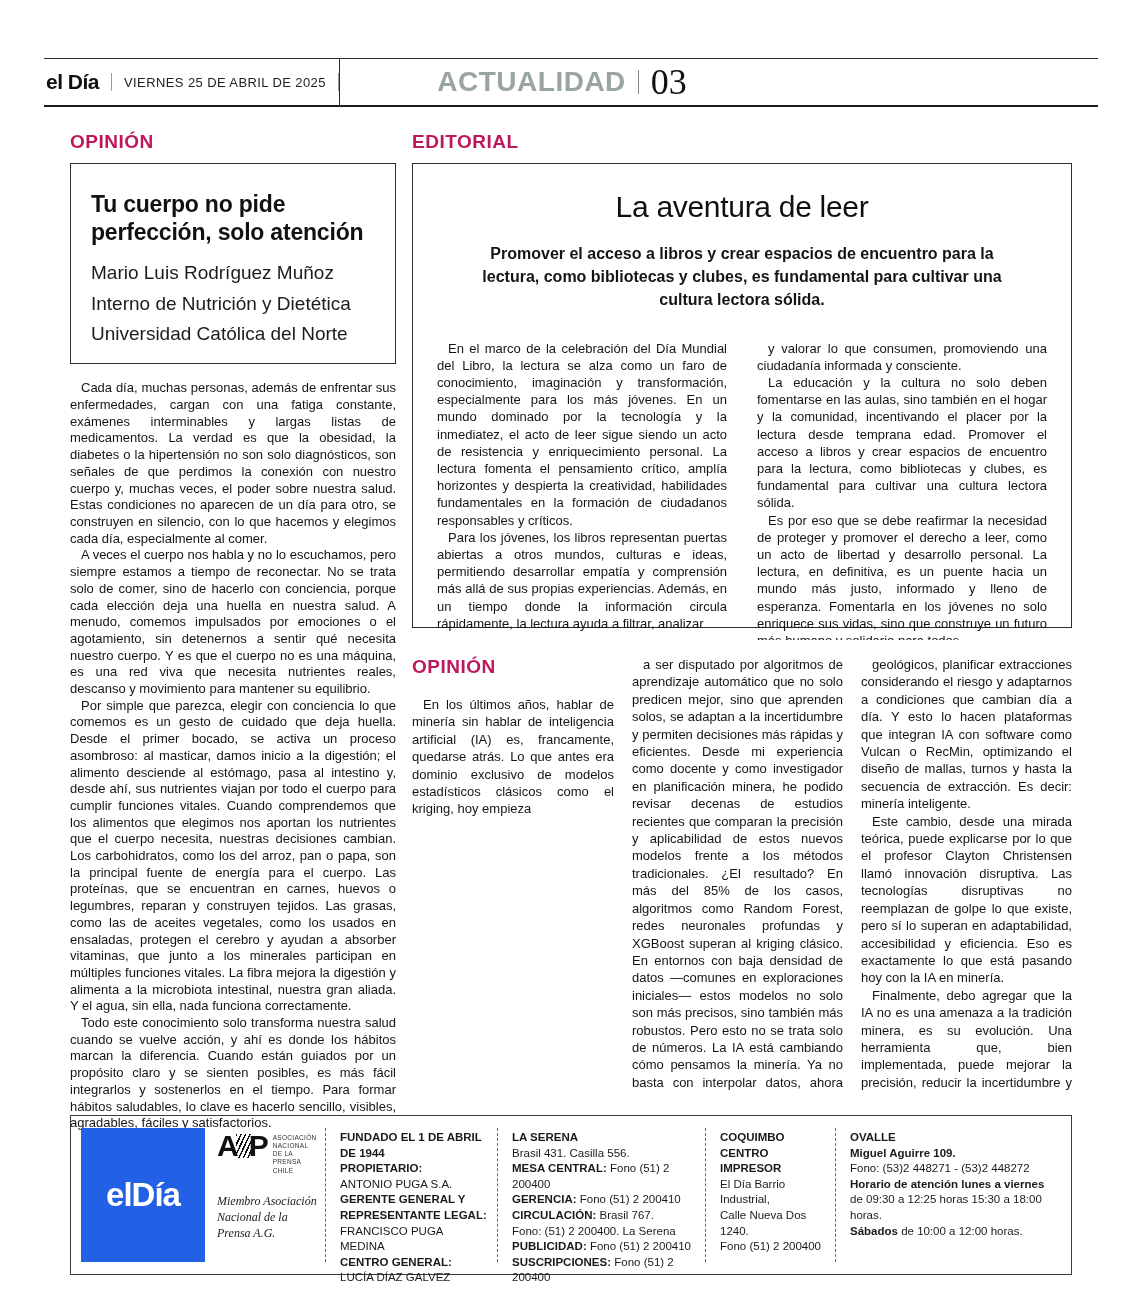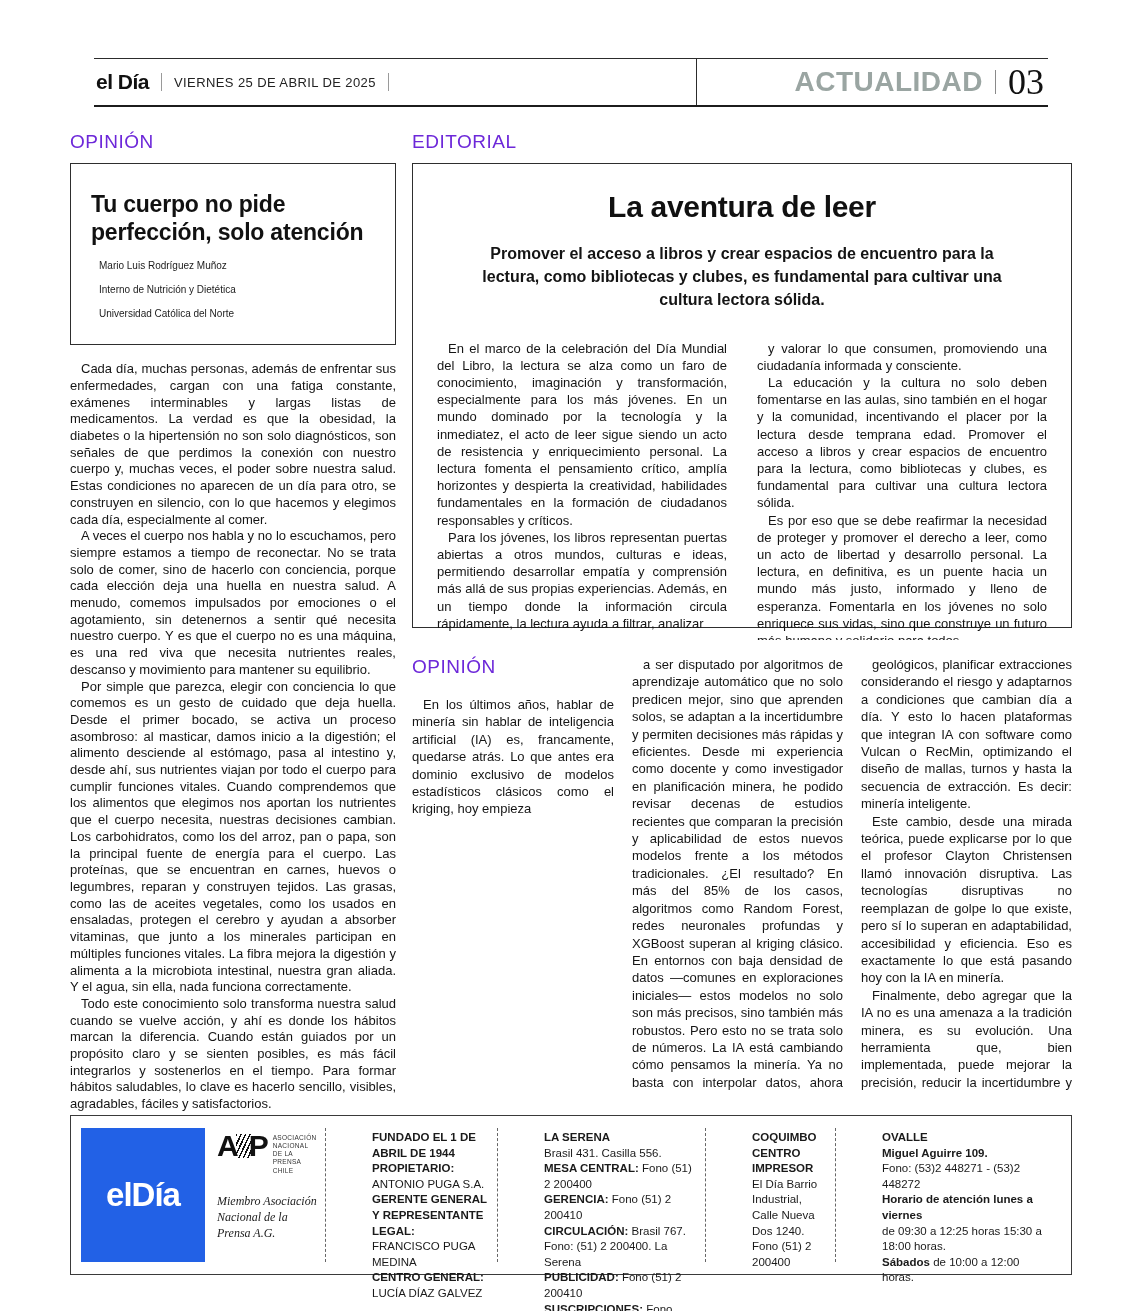--- a/index.html
+++ b/index.html
@@ -1,45 +1,45 @@
 <!DOCTYPE html>
 <html lang="es"><head>
 <meta charset="utf-8">
 <style>
   html,body{margin:0;padding:0;background:#e8e8e8;}
   .page{width:1142px;height:1311px;background:#ffffff;position:relative;overflow:hidden;
         font-family:"Liberation Sans",sans-serif;color:#161616;margin:0 auto;}
   
-  .topbar{margin:58px 94px 0;border-top:1.5px solid #2c2c2c;border-bottom:2px solid #1c1c1c;
-          height:46px;display:flex;align-items:center;justify-content:space-between;}
+  .topbar{margin:58px 44px 0;border-top:1.5px solid #2c2c2c;border-bottom:2px solid #1c1c1c;
+          height:46px;display:flex;align-items:center;justify-content:flex-start;}
   .topbar-left{display:flex;align-items:center;gap:12px;padding-left:2px;}
   .brand{font-weight:800;font-size:21px;letter-spacing:-0.5px;color:#111;}
   .vsep{display:inline-block;width:1px;height:18px;background:#9a9a9a;}
   .issue-date{font-size:13px;letter-spacing:0.4px;color:#222;text-transform:uppercase;}
   .topbar-right{display:flex;align-items:center;gap:12px;height:100%;
                 border-left:1.5px solid #2c2c2c;width:352px;justify-content:flex-end;
                 padding-right:4px;box-sizing:border-box;padding-left:44px;}
   .section-title{font-weight:800;font-size:28px;letter-spacing:0.5px;color:#9aa5a2;}
   .page-sep{display:inline-block;width:1px;height:24px;background:#8a8a8a;}
   .page-number{font-family:"Liberation Serif",serif;font-size:36px;color:#111;line-height:1;}
   
-  .kicker{font-weight:400;font-size:19px;letter-spacing:0.5px;color:#6d28d9;margin:0 0 10px;}
+  .kicker{font-weight:700;font-size:19px;letter-spacing:0.5px;color:#be185d;margin:0 0 10px;}
   
   .content{margin:24px 70px 0;display:flex;gap:16px;height:966px;}
   .col-left{width:326px;flex:0 0 326px;}
   .col-right{flex:1;min-width:0;}
   
   .titlebox{border:1.5px solid #2e2e2e;padding:16px 20px 14px;}
   .titlebox h2{margin:11px 0 12px;font-size:23px;line-height:1.2;font-weight:800;color:#111;letter-spacing:-0.2px;}
-  .author-line{margin:8px;font-size:10px;line-height:1.6;color:#1c1c1c;}
+  .author-line{margin:0;font-size:19px;line-height:1.6;color:#1c1c1c;}
   .bodytext{margin-top:16px;height:762px;overflow:hidden;}
   .bodytext p{margin:0;font-size:13px;line-height:16.7px;text-align:justify;text-indent:11px;color:#151515;}
   
   .edbox{border:1.5px solid #2e2e2e;padding:18px 24px 20px;height:425px;box-sizing:content-box;}
-  .ed-title{margin:8px 0 0;text-align:center;font-size:30px;font-weight:700;color:#101010;letter-spacing:-0.3px;}
+  .ed-title{margin:8px 0 0;text-align:center;font-size:30px;font-weight:400;color:#101010;letter-spacing:-0.3px;}
   .ed-deck{margin:18px auto 0;width:90%;text-align:center;font-weight:700;font-size:16px;line-height:1.45;color:#141414;}
   .edcols{display:flex;gap:30px;margin-top:28px;height:300px;overflow:hidden;}
   .edcol{flex:1;min-width:0;}
   .edcol p{margin:0;font-size:13px;line-height:17.2px;text-align:justify;text-indent:11px;color:#151515;}
   
   .op2{margin-top:28px;display:flex;gap:18px;height:438px;overflow:hidden;}
   .op2-colA{width:202px;flex:0 0 202px;}
   .op2-colB,.op2-colC{flex:1;min-width:0;}
   .titlebox2{border:1.5px solid #2e2e2e;padding:14px 16px 12px;}
   .titlebox2 h2{margin:0 0 10px;font-size:25px;line-height:1.18;font-weight:800;color:#111;letter-spacing:-0.2px;}
@@ -57,21 +57,21 @@
   .anp-letter{font-weight:800;font-size:30px;line-height:0.9;color:#111;}
   .anp-stripes{width:16px;height:24px;margin:0 -3px 1px;
                background:repeating-linear-gradient(115deg,#111 0 1.5px,transparent 1.5px 4px);}
   .anp-caption{font-size:6.5px;line-height:1.25;letter-spacing:0.3px;color:#333;text-transform:uppercase;margin-top:2px;}
   .anp-member{margin-top:18px;font-family:"Liberation Serif",serif;font-style:italic;font-size:12px;line-height:1.35;color:#222;}
   .fcol{border-left:1px dashed #666;padding:2px 10px 0 14px;box-sizing:border-box;}
   .fcol-masthead{width:172px;flex:0 0 172px;}
   .fcol-laserena{width:208px;flex:0 0 208px;}
   .fcol-coquimbo{width:130px;flex:0 0 130px;}
   .fcol-ovalle{flex:1;min-width:0;}
-  .fline{font-size:11.5px;line-height:15.6px;color:#1a1a1a;margin-left:32px;}
+  .fline{font-size:11.5px;line-height:15.6px;color:#1a1a1a;}
   .fbold{font-weight:800;}
   .fcol b{font-weight:800;}
 </style>
 </head>
 <body>
 
 <div class="page">
 
   <header class="topbar">
     <div class="topbar-left">

